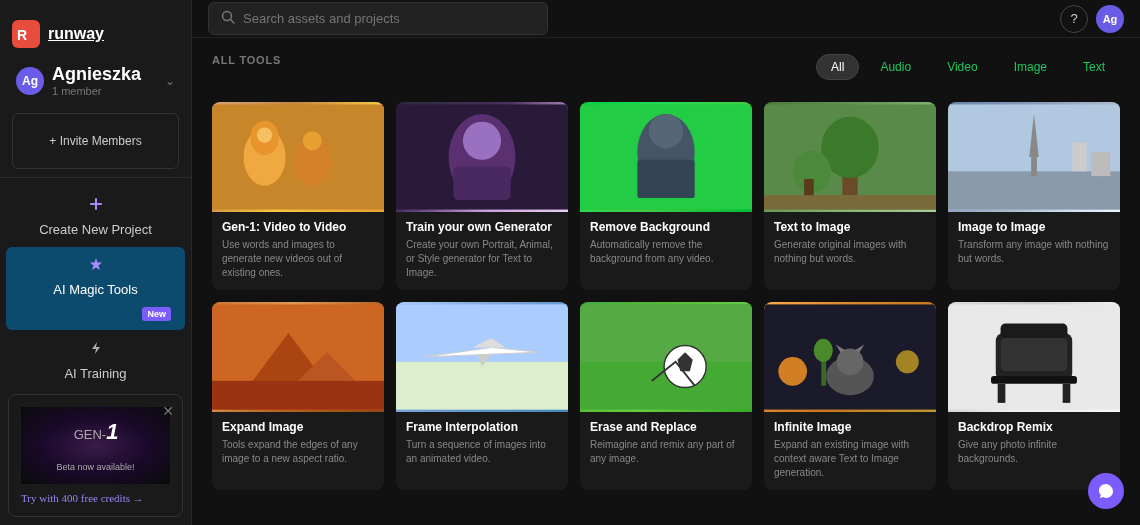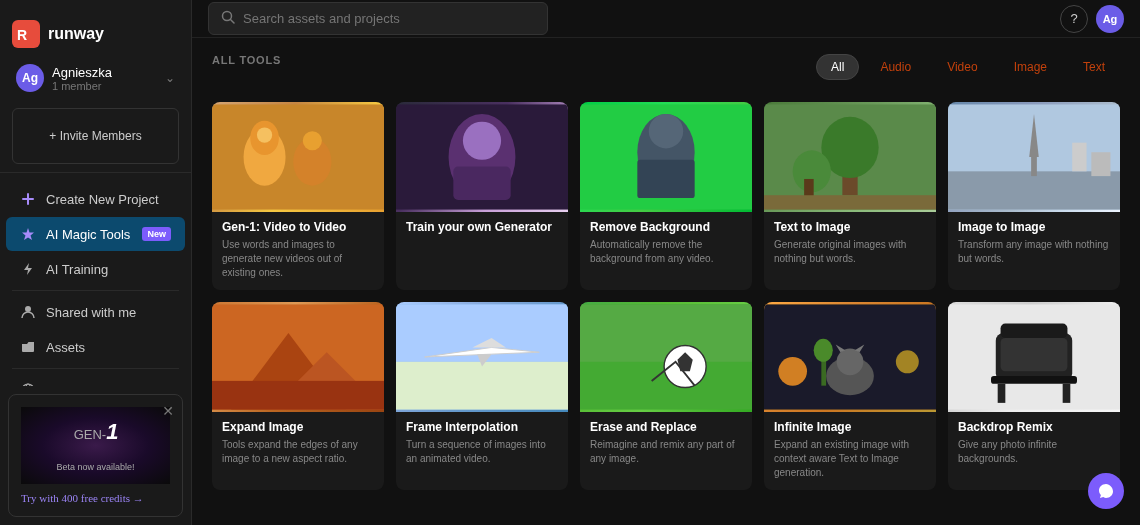--- a/index.html
+++ b/index.html
@@ -38,20 +38,21 @@
 
     .logo-icon {
       width: 28px;
       height: 28px;
     }
 
     .logo-text {
       font-size: 16px;
       font-weight: 600;
       color: #fff;
+      text-decoration: underline;
     }
 
     .user-area {
       display: flex;
       align-items: center;
       gap: 8px;
       padding: 8px 4px;
       border-radius: 6px;
     }
 
@@ -67,22 +68,22 @@
       font-weight: 600;
       color: #fff;
       flex-shrink: 0;
     }
 
     .user-info {
       flex: 1;
     }
 
     .user-name {
-      font-size: 13px;
-      font-weight: 400;
+      font-size: 18px;
+      font-weight: 700;
       color: #fff;
     }
 
     .user-role {
       font-size: 11px;
       color: #777;
     }
 
     .chevron-icon {
       color: #777;
@@ -112,20 +113,21 @@
       display: flex;
       align-items: center;
       gap: 10px;
       padding: 9px 14px;
       cursor: pointer;
       border-radius: 6px;
       margin: 1px 6px;
       font-size: 13px;
       color: #ccc;
       position: relative;
+      flex-direction: column;
     }
 
     .nav-item.active {
       background: #0c4a6e;
       color: #fff;
     }
 
     .nav-icon {
       width: 16px;
       height: 16px;
@@ -282,21 +284,21 @@
       display: flex;
       gap: 6px;
     }
 
     .filter-tab {
       padding: 5px 14px;
       border-radius: 20px;
       font-size: 12px;
       cursor: pointer;
       border: 1px solid transparent;
-      color: #c2410c;
+      color: #22c55e;
       background: transparent;
     }
 
     .filter-tab.active {
       background: #333;
       color: #fff;
       border-color: #444;
     }
 
     
@@ -565,20 +567,21 @@
               <svg width="100%" height="100%" viewBox="0 0 180 110">
                 <rect width="180" height="110" fill="#2a1a3a"></rect>
     <ellipse cx="90" cy="55" rx="35" ry="45" fill="#5a3070"></ellipse>
                 <circle cx="90" cy="38" r="20" fill="#9a70c0"></circle>
     <rect x="60" y="65" width="60" height="35" rx="5" fill="#4a2860"></rect>
               </svg>
             </div>
           </div>
           <div class="tool-info">
             <div class="tool-name">Train your own Generator</div>
+            <div class="tool-desc">Create your own Portrait, Animal, or Style generator for Text to Image.</div>
           </div>
         </div>
         <div class="tool-card">
           <div class="tool-thumb thumb-remove">
             <div class="thumb-content">
               <svg width="100%" height="100%" viewBox="0 0 180 110">
                 <rect width="180" height="110" fill="#22cc44"></rect>
     <ellipse cx="90" cy="50" rx="30" ry="40" fill="#445566"></ellipse>
                 <circle cx="90" cy="28" r="18" fill="#556677"></circle>
     <rect x="60" y="58" width="60" height="40" rx="3" fill="#334455"></rect>

